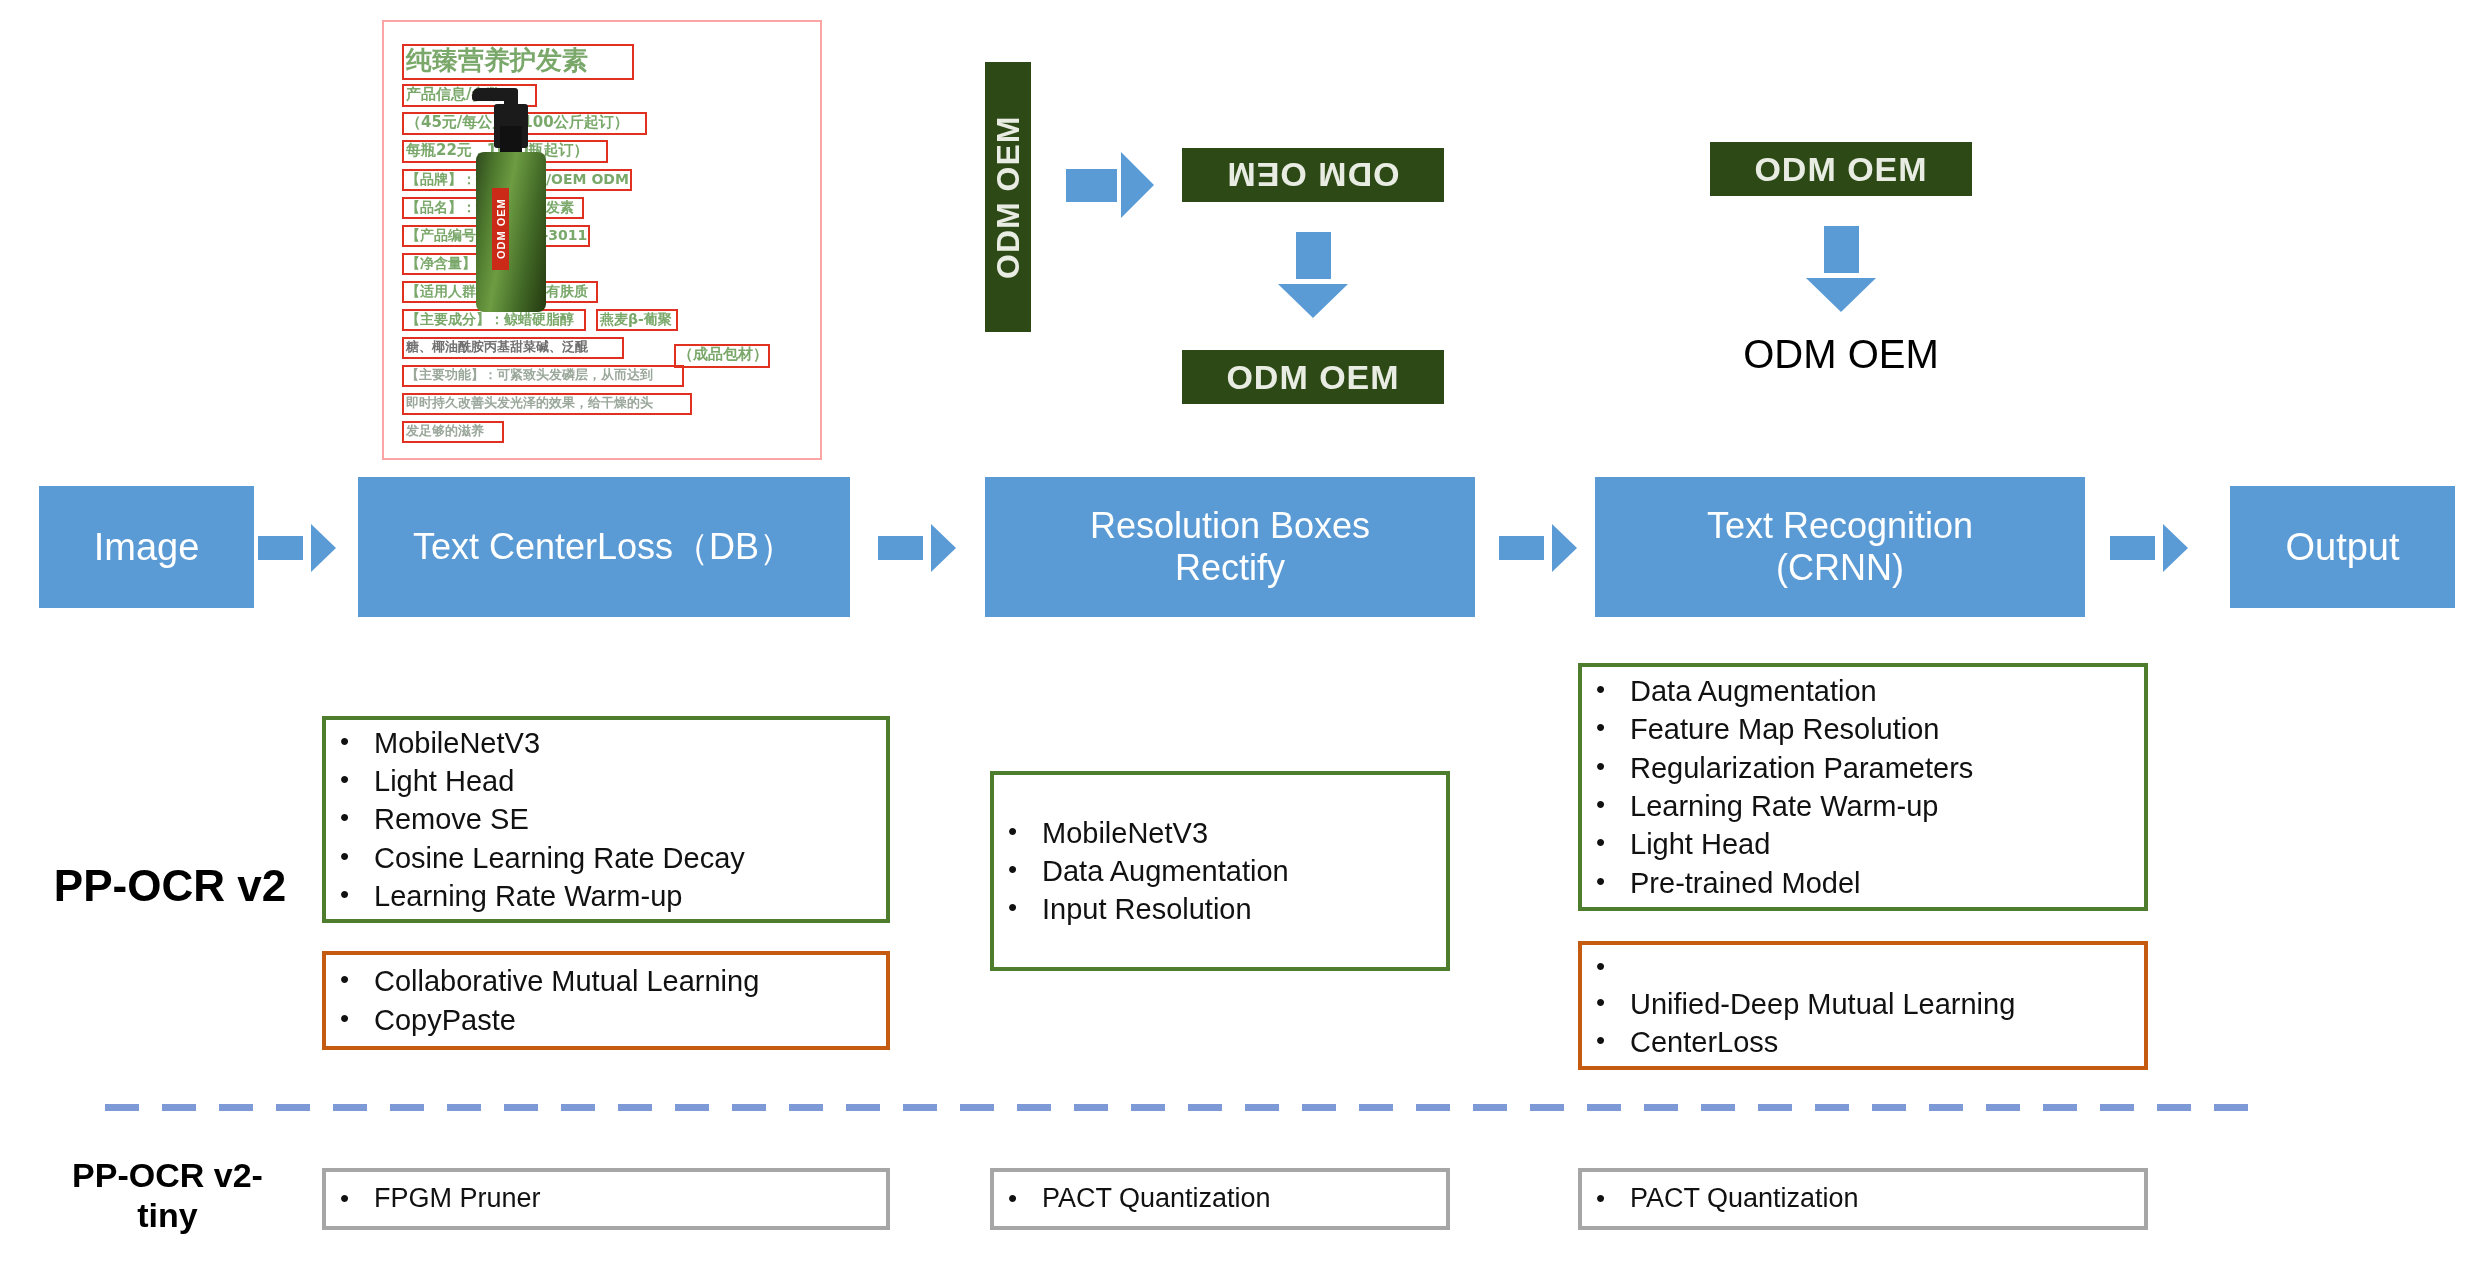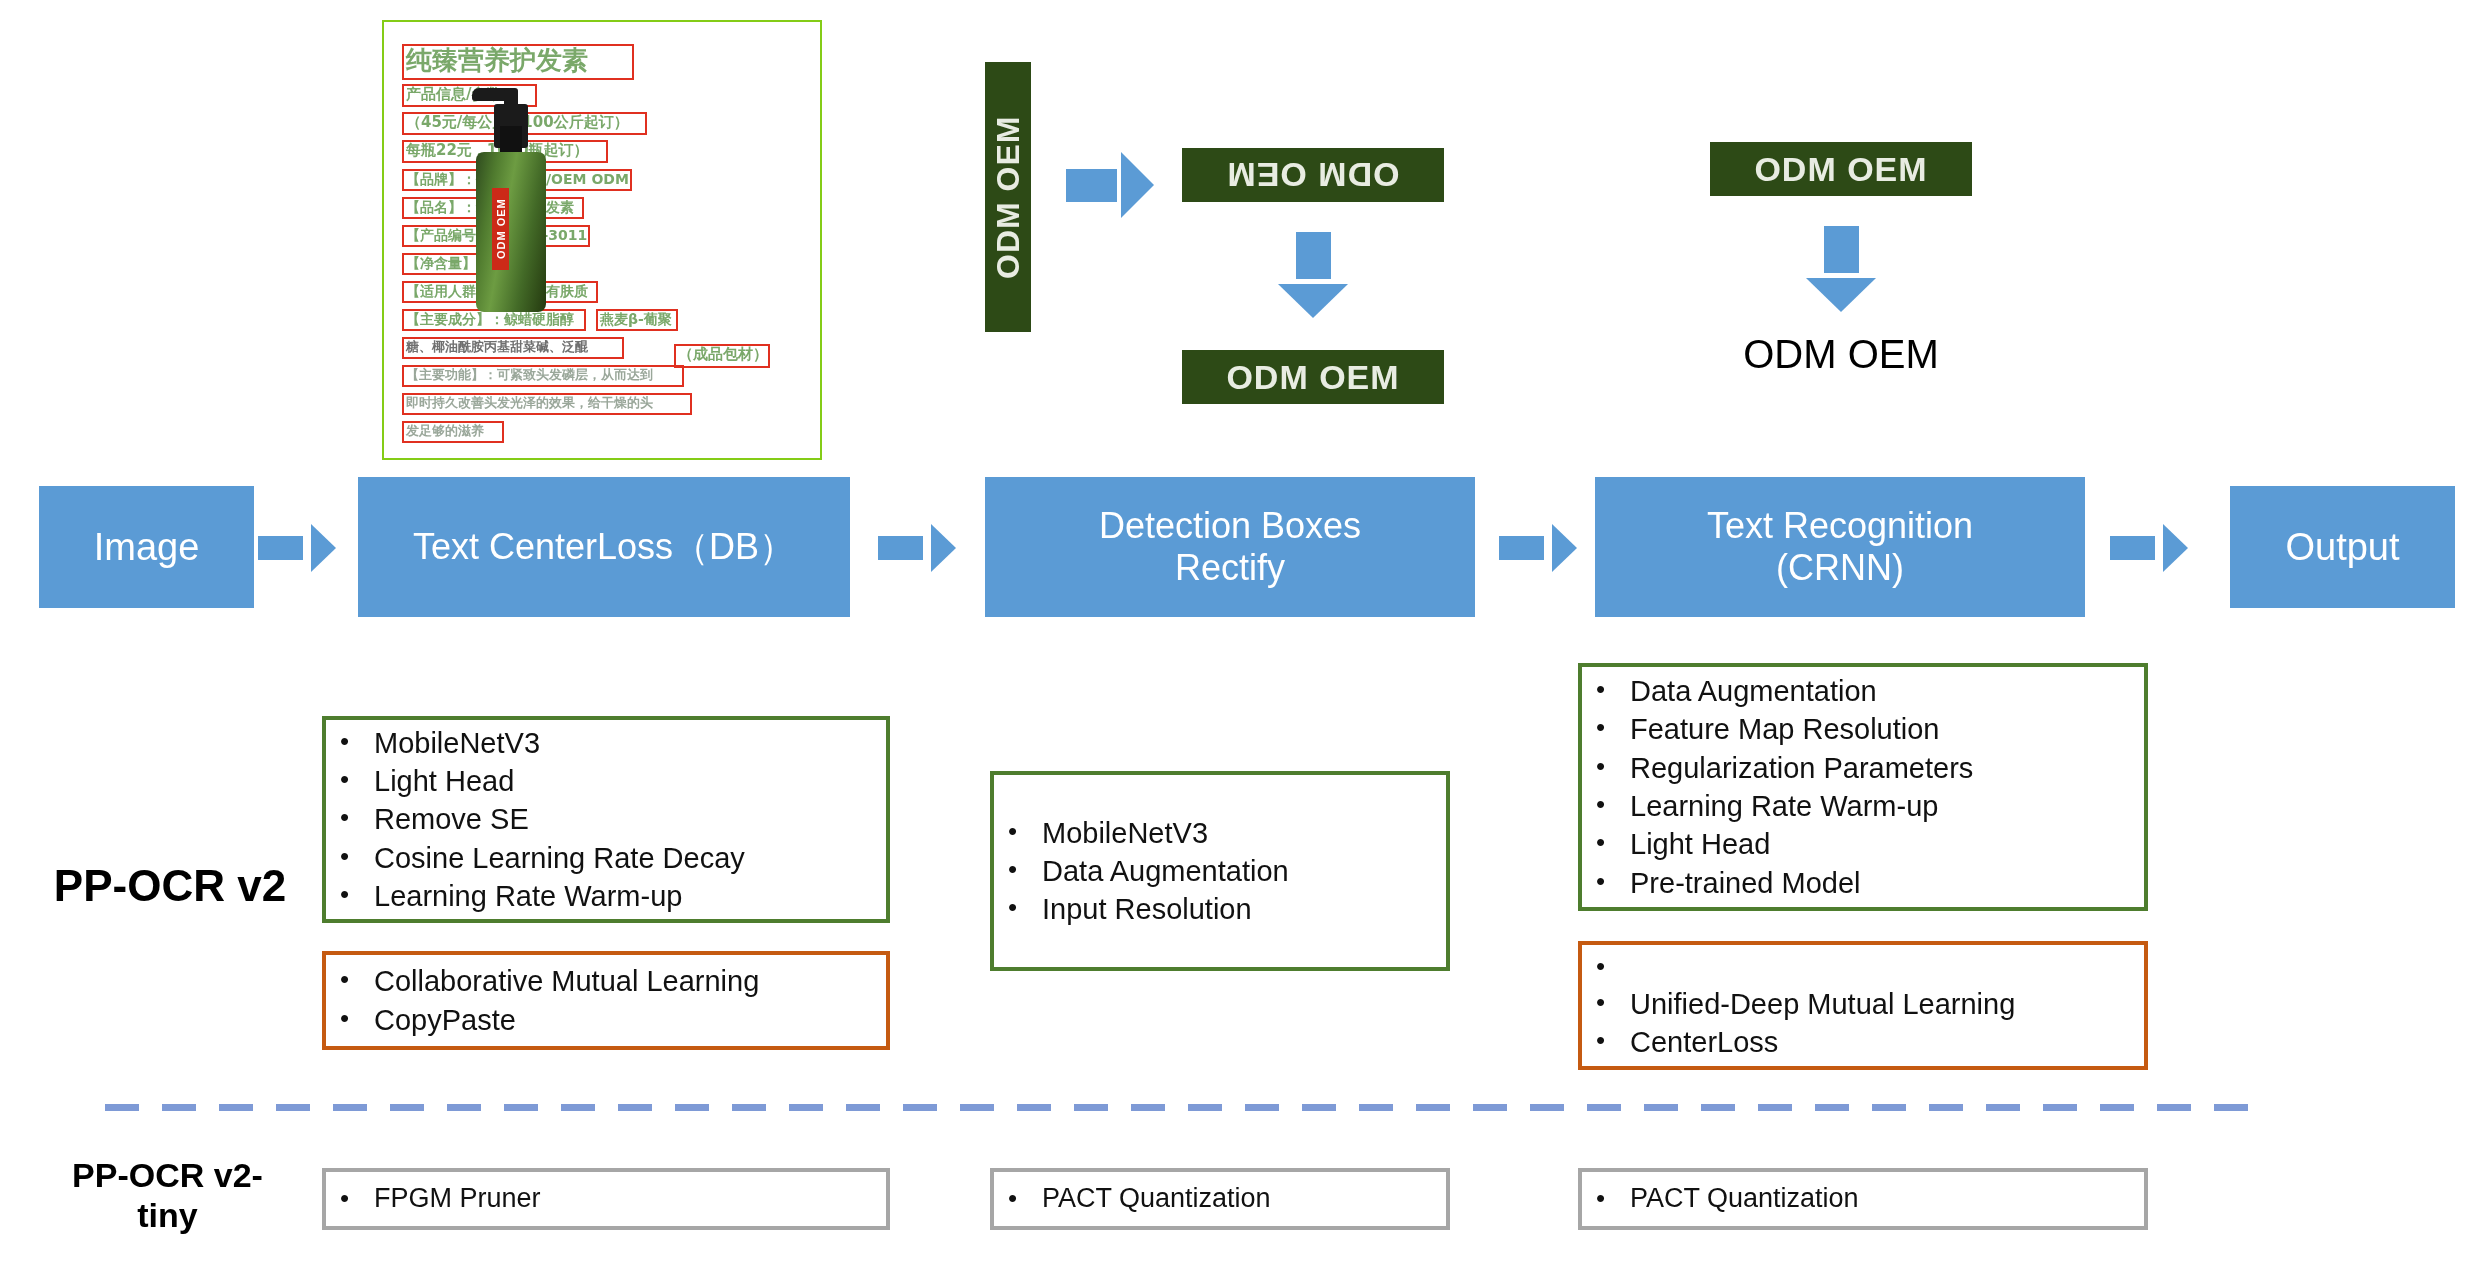--- a/index.html
+++ b/index.html
@@ -6,21 +6,21 @@
   body{
     width:2480px;height:1262px;position:relative;overflow:hidden;
     font-family:"Liberation Sans","DejaVu Sans",sans-serif;
     -webkit-font-smoothing:antialiased;
   }
   .abs{position:absolute;}
 
   
   #product-image{
     left:382px;top:20px;width:440px;height:440px;
-    background:#fff;border:2px solid #84cc16;box-sizing:border-box;
+    background:#fff;border:2px solid #fca5a5;box-sizing:border-box;
   }
   .ocr-line{
     position:absolute;
     border:2px solid #e03020;
     color:#7aa86a;
     font-weight:bold;
     white-space:nowrap;
     box-sizing:border-box;
     line-height:1;
     padding:1px 2px;
@@ -205,21 +205,21 @@
 
 <div class="abs pipe-box" id="box-detect">Text CenterLoss（DB）</div>
 
 <div class="blk-arrow-r abs" style="left:878px;top:524px;width:78px;height:48px;--w:25px;--h:24px;">
   <div class="shaft"></div>
   <div class="head"></div>
 </div>
 
 <div class="abs pipe-box" id="box-rectify">
   <div>
-    <div>Detection Boxes</div>
+    <div>Resolution Boxes</div>
     <div>Rectify</div>
   </div>
 </div>
 
 <div class="blk-arrow-r abs" style="left:1499px;top:524px;width:78px;height:48px;--w:25px;--h:24px;">
   <div class="shaft"></div>
   <div class="head"></div>
 </div>
 
 <div class="abs pipe-box" id="box-recog">

